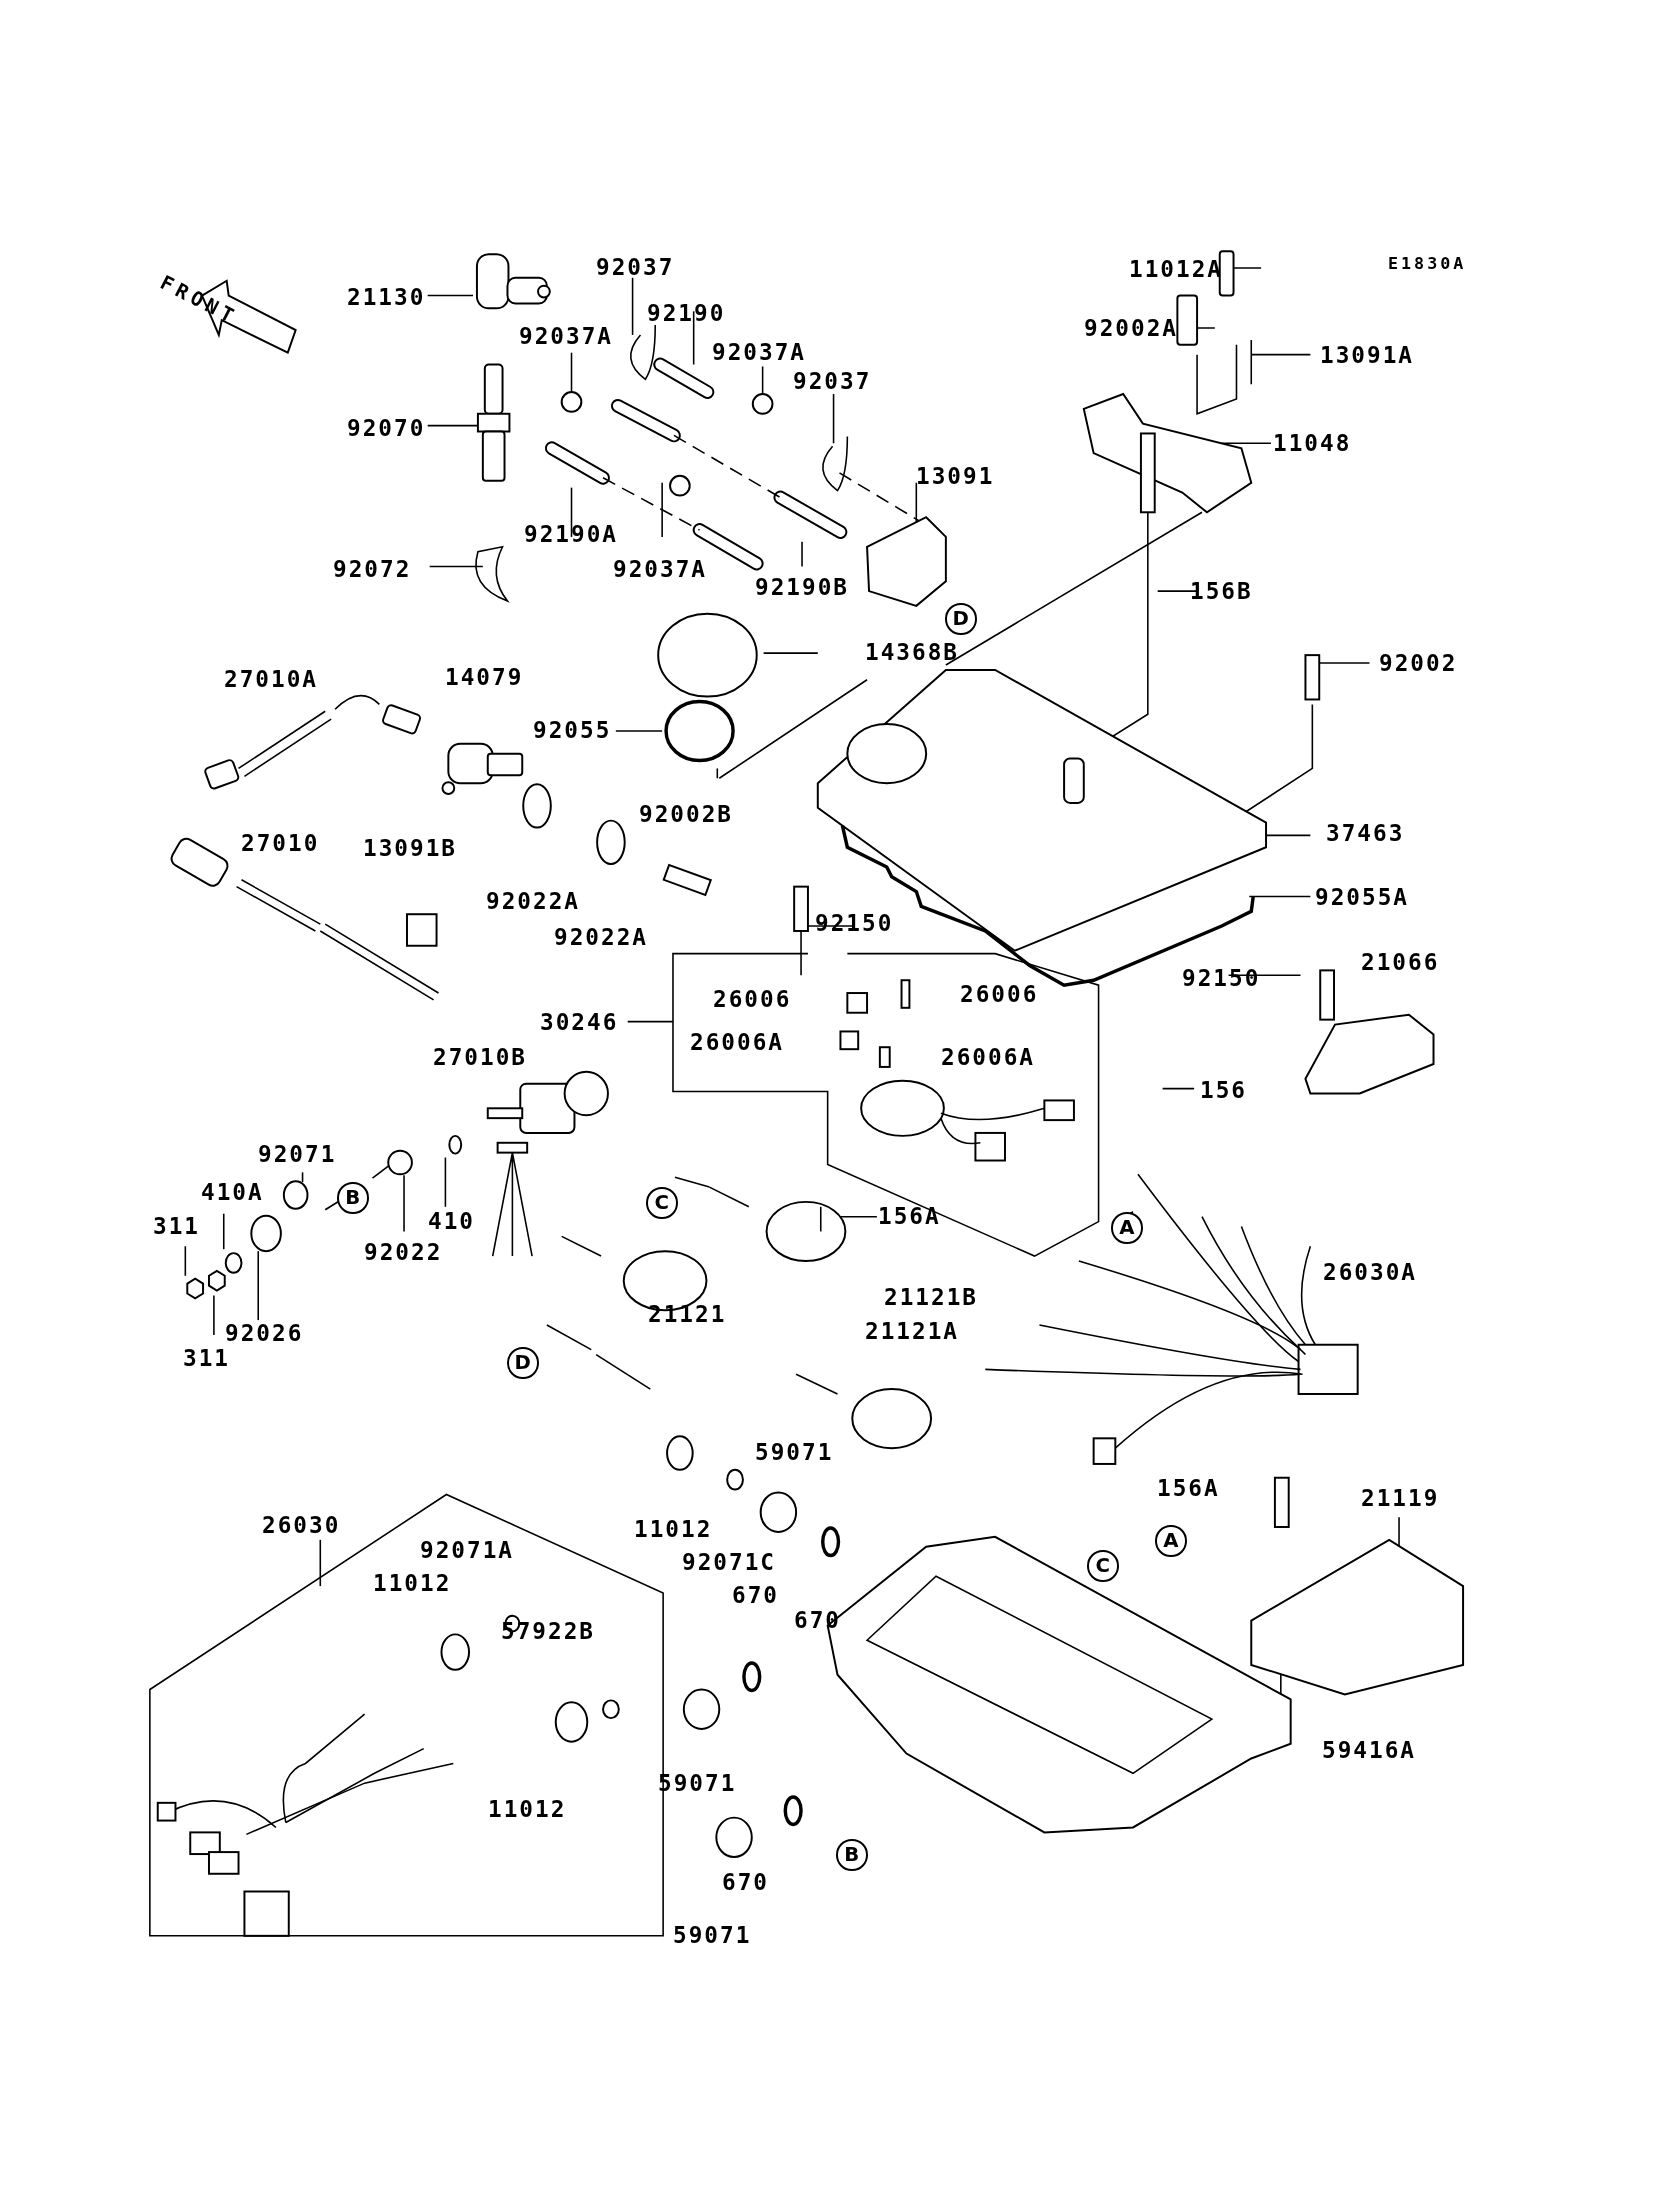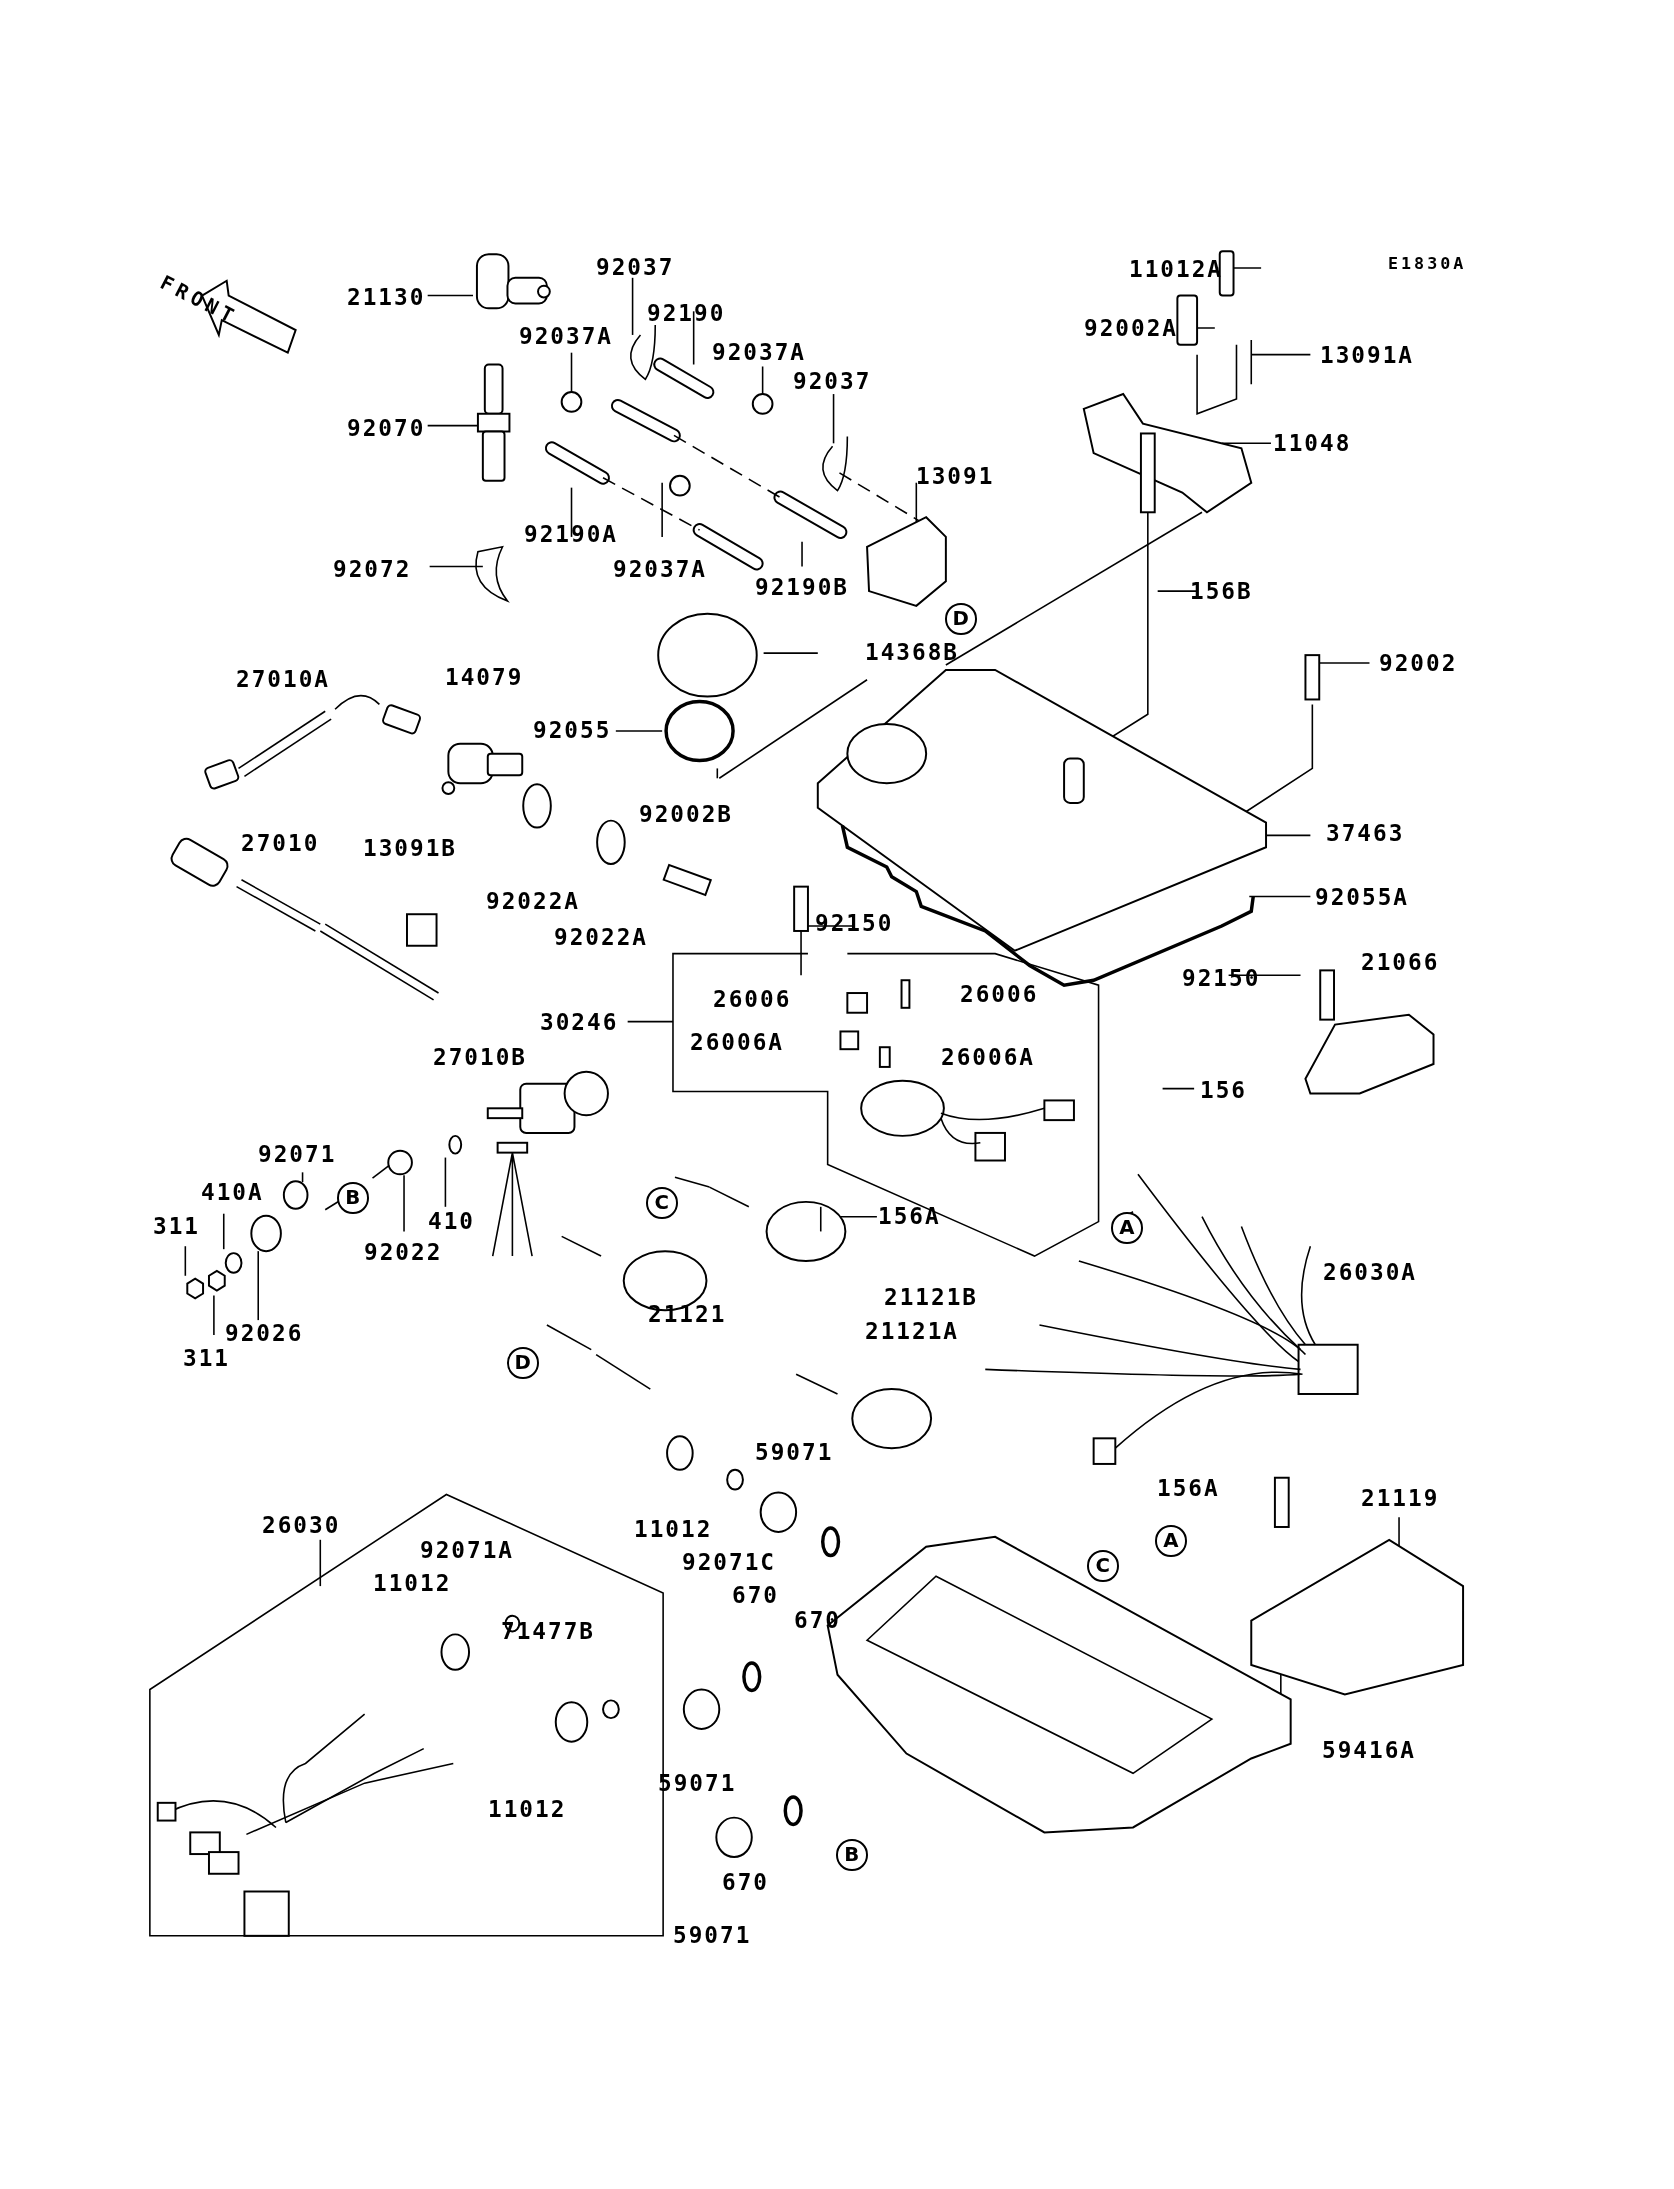--- a/index.html
+++ b/index.html
@@ -273,21 +273,21 @@
   <div class="lbl" style="left:613px;top:558px">92037A</div>
   <div class="lbl" style="left:755px;top:576px">92190B</div>
   <div class="lbl" style="left:333px;top:558px">92072</div>
   <div class="lbl" style="left:1129px;top:258px">11012A</div>
   <div class="lbl" style="left:1084px;top:317px">92002A</div>
   <div class="lbl" style="left:1320px;top:344px">13091A</div>
   <div class="lbl" style="left:1273px;top:432px">11048</div>
   <div class="lbl" style="left:1190px;top:580px">156B</div>
   <div class="lbl" style="left:1379px;top:652px">92002</div>
   <div class="lbl" style="left:865px;top:641px">14368B</div>
-  <div class="lbl" style="left:236px;top:668px">27010A</div>
+  <div class="lbl" style="left:224px;top:668px">27010A</div>
   <div class="lbl" style="left:445px;top:666px">14079</div>
   <div class="lbl" style="left:533px;top:719px">92055</div>
   <div class="lbl" style="left:1326px;top:822px">37463</div>
   <div class="lbl" style="left:241px;top:832px">27010</div>
   <div class="lbl" style="left:363px;top:837px">13091B</div>
   <div class="lbl" style="left:486px;top:890px">92022A</div>
   <div class="lbl" style="left:554px;top:926px">92022A</div>
   <div class="lbl" style="left:639px;top:803px">92002B</div>
   <div class="lbl" style="left:1315px;top:886px">92055A</div>
   <div class="lbl" style="left:815px;top:912px">92150</div>
@@ -315,21 +315,21 @@
   <div class="lbl" style="left:755px;top:1441px">59071</div>
   <div class="lbl" style="left:634px;top:1518px">11012</div>
   <div class="lbl" style="left:682px;top:1551px">92071C</div>
   <div class="lbl" style="left:732px;top:1584px">670</div>
   <div class="lbl" style="left:794px;top:1609px">670</div>
   <div class="lbl" style="left:1157px;top:1477px">156A</div>
   <div class="lbl" style="left:1361px;top:1487px">21119</div>
   <div class="lbl" style="left:262px;top:1514px">26030</div>
   <div class="lbl" style="left:420px;top:1539px">92071A</div>
   <div class="lbl" style="left:373px;top:1572px">11012</div>
-  <div class="lbl" style="left:501px;top:1620px">71477B</div>
+  <div class="lbl" style="left:501px;top:1620px">57922B</div>
   <div class="lbl" style="left:488px;top:1798px">11012</div>
   <div class="lbl" style="left:1322px;top:1739px">59416A</div>
   <div class="lbl" style="left:658px;top:1772px">59071</div>
   <div class="lbl" style="left:722px;top:1871px">670</div>
   <div class="lbl" style="left:673px;top:1924px">59071</div>
 
   <div class="ref" style="left:1111px;top:1212px">A</div>
   <div class="ref" style="left:1155px;top:1525px">A</div>
   <div class="ref" style="left:337px;top:1182px">B</div>
   <div class="ref" style="left:836px;top:1839px">B</div>

